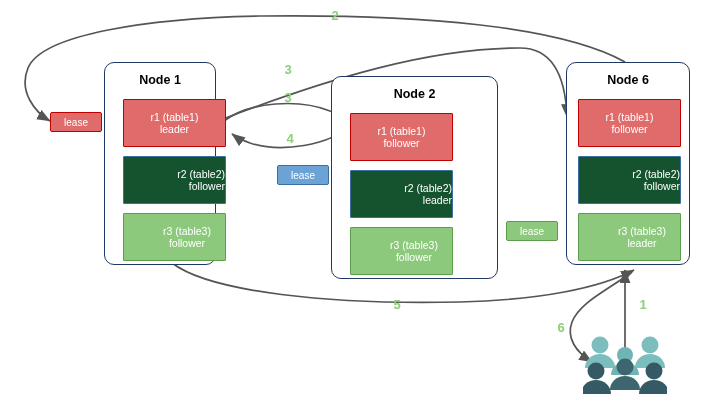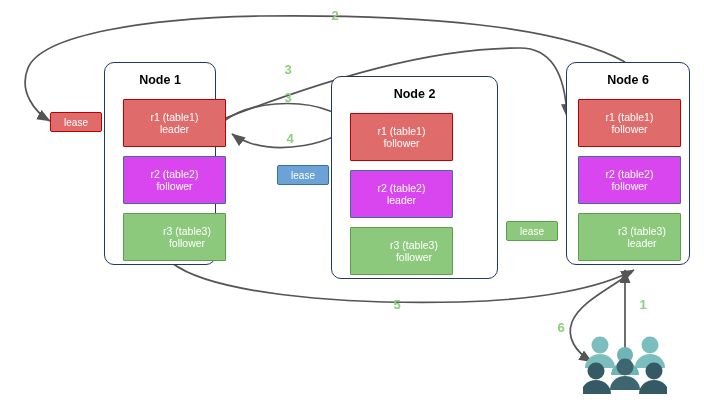--- a/index.html
+++ b/index.html
@@ -9,21 +9,21 @@
   svg.layer{position:absolute;left:0;top:0;width:704px;height:405px;pointer-events:none;}
 
   .node-box{position:absolute;border:1.5px solid #1f3864;border-radius:10px;
             background:#ffffff;box-sizing:border-box;}
   .node-title{position:absolute;left:0;right:0;text-align:center;
               font-size:12.5px;font-weight:bold;color:#000000;}
   .rep{position:absolute;border-radius:1px;box-sizing:border-box;
        display:flex;flex-direction:column;align-items:center;justify-content:center;
        color:#ffffff;font-size:10.5px;line-height:12.5px;text-align:center;}
   .rep.red{background:#e06b6b;border:1.5px solid #c00000;}
-  .rep.blue{background:#d946ef;border:1.5px solid #3c6e9f;}
+  .rep.blue{background:#14532d;border:1.5px solid #3c6e9f;align-items:flex-end;}
   .rep.green{background:#8cc97c;border:1.5px solid #5d9e4c;padding-left:25px;}
 
   .lease{position:absolute;border-radius:2px;box-sizing:border-box;
          display:flex;align-items:center;justify-content:center;
          color:#ffffff;font-size:10px;}
   .lease.red{background:#e06b6b;border:1.5px solid #c00000;}
   .lease.blue{background:#6ba3d6;border:1.5px solid #3c6e9f;}
   .lease.green{background:#8cc97c;border:1.5px solid #5d9e4c;}
 
   .step{position:absolute;color:#8cd07a;font-size:13px;font-weight:bold;

